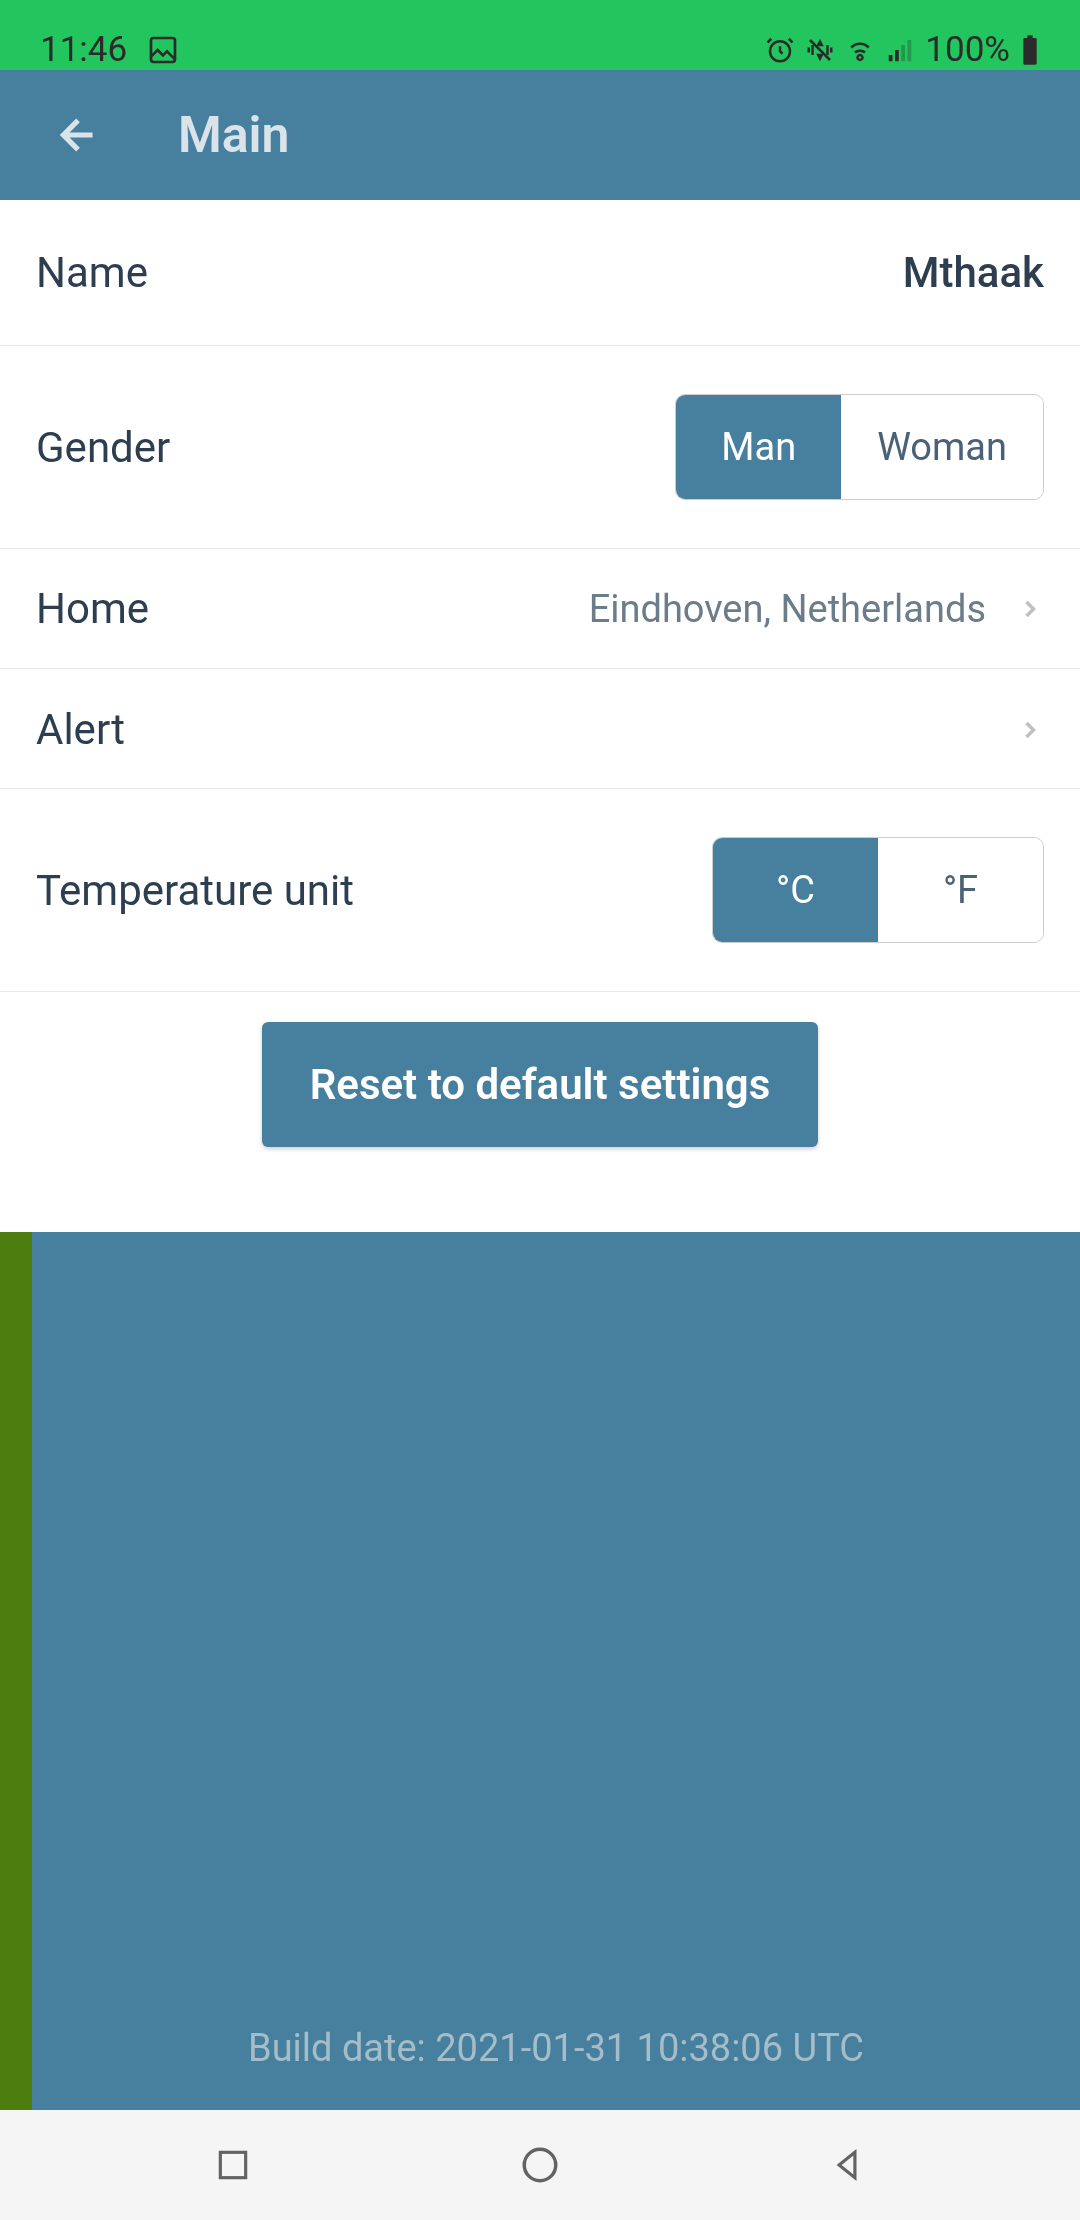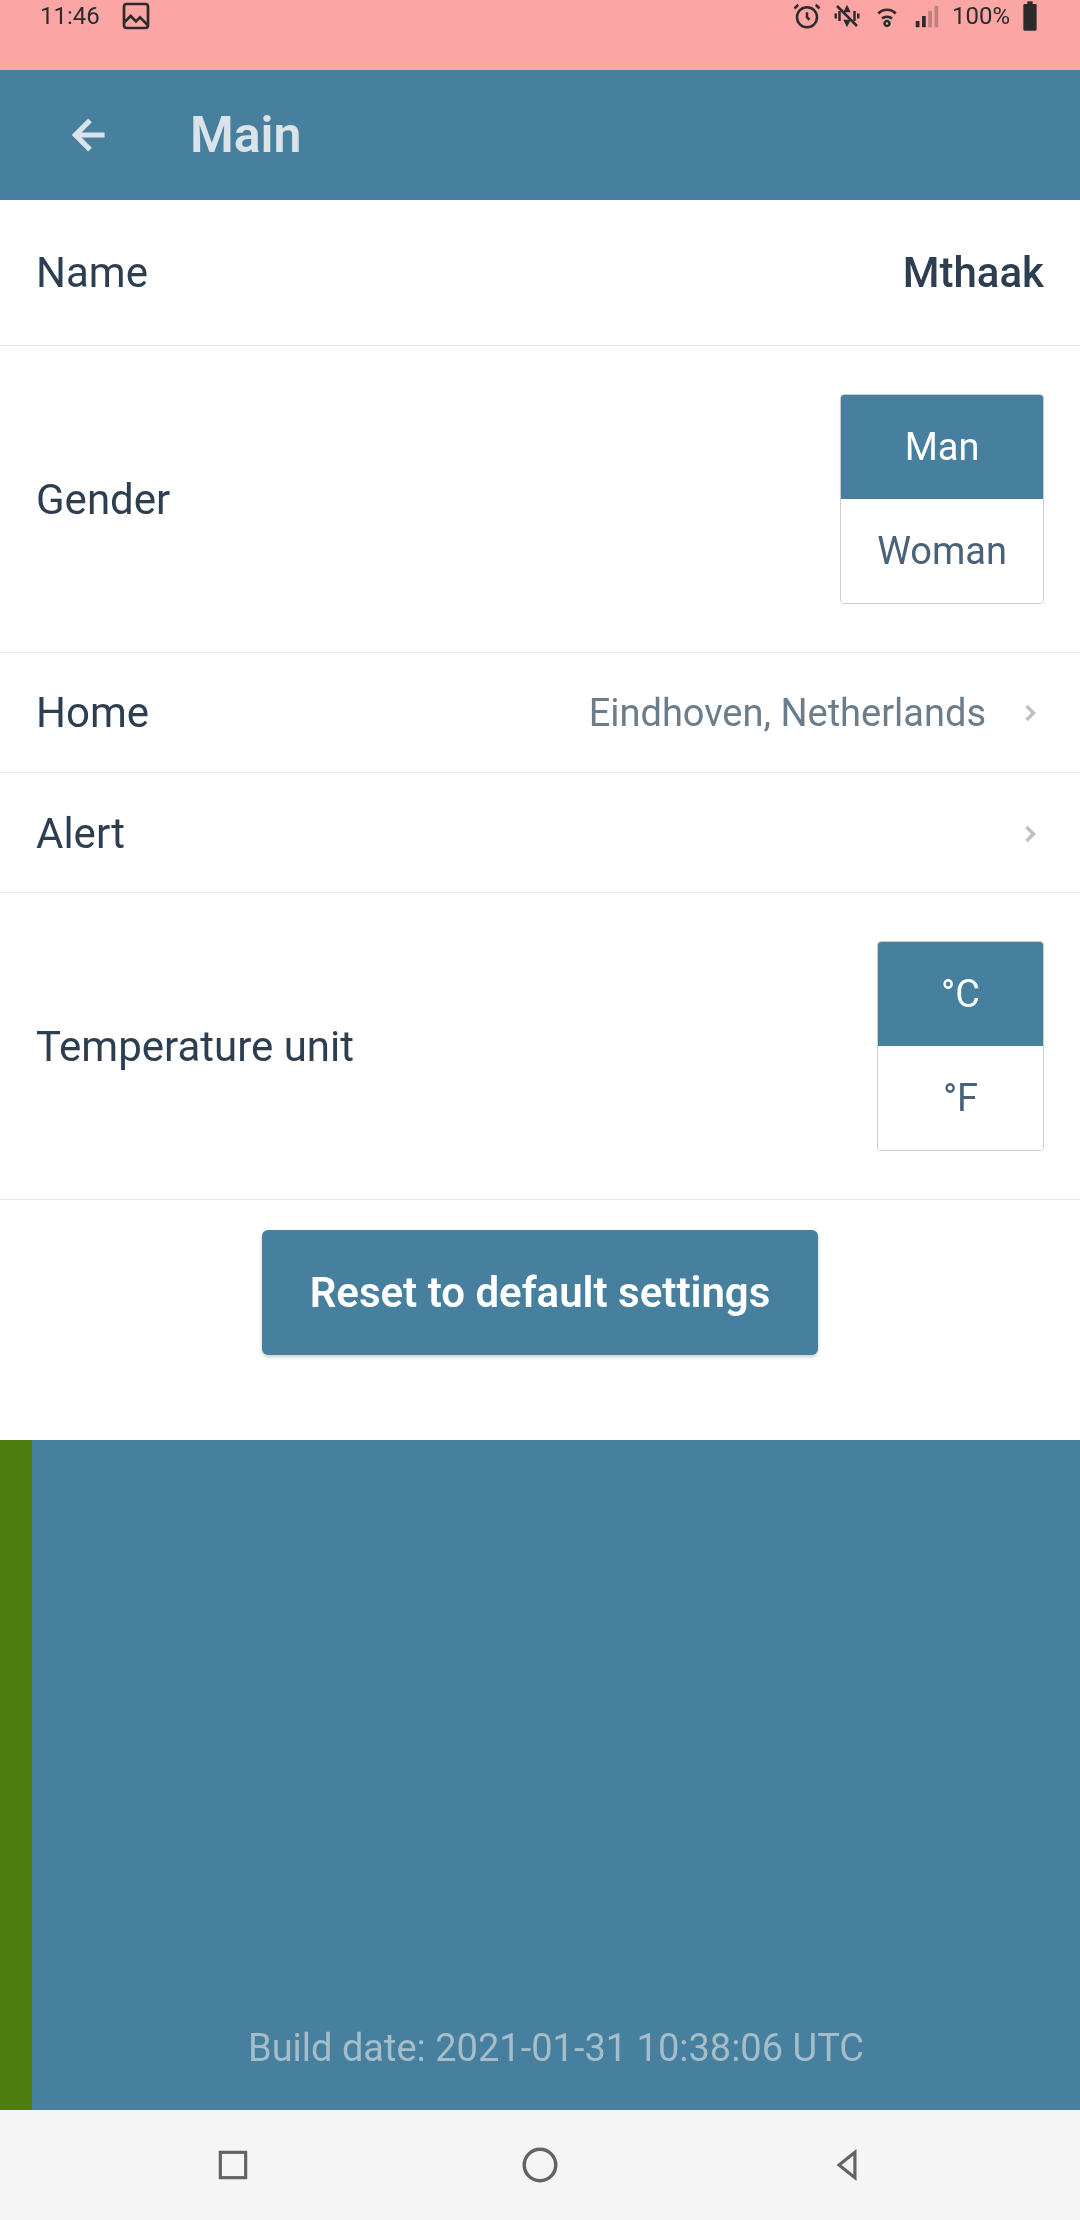--- a/index.html
+++ b/index.html
@@ -11,48 +11,48 @@
     body {
       width: 1080px;
       height: 2220px;
       background: #f5f5f5;
       display: flex;
       flex-direction: column;
       overflow: hidden;
     }
     .status-bar {
       height: 70px;
-      background: #fca5a5;
-      display: flex;
-      align-items: flex-start;
+      background: #22c55e;
+      display: flex;
+      align-items: flex-end;
       justify-content: space-between;
       padding: 0 40px;
       color: #2b2b2b;
-      font-size: 24px;
+      font-size: 35px;
     }
     .status-left {
       display: flex;
       align-items: center;
       gap: 20px;
     }
     .status-right {
       display: flex;
       align-items: center;
       gap: 10px;
     }
     .status-icon {
       display: inline-flex;
       align-items: center;
     }
     .header {
       height: 130px;
       background: #47809e;
       display: flex;
       align-items: center;
-      padding: 0 60px;
+      padding: 0 48px;
       gap: 70px;
     }
     .back-button {
       width: 60px;
       height: 60px;
       display: flex;
       align-items: center;
       justify-content: center;
       color: #d9e3e9;
       cursor: pointer;
@@ -97,23 +97,22 @@
       gap: 30px;
     }
     .chevron {
       color: #c0c0c0;
       display: flex;
       align-items: center;
     }
     .toggle-group {
       display: flex;
       border: 1px solid #ccc;
-      border-radius: 4px;
+      border-radius: 10px;
       overflow: hidden;
-      flex-direction: column;
     }
     .toggle-option {
       padding: 30px 36px;
       font-size: 38px;
       background: #ffffff;
       color: #4a6178;
       cursor: pointer;
       min-width: 165px;
       text-align: center;
     }

